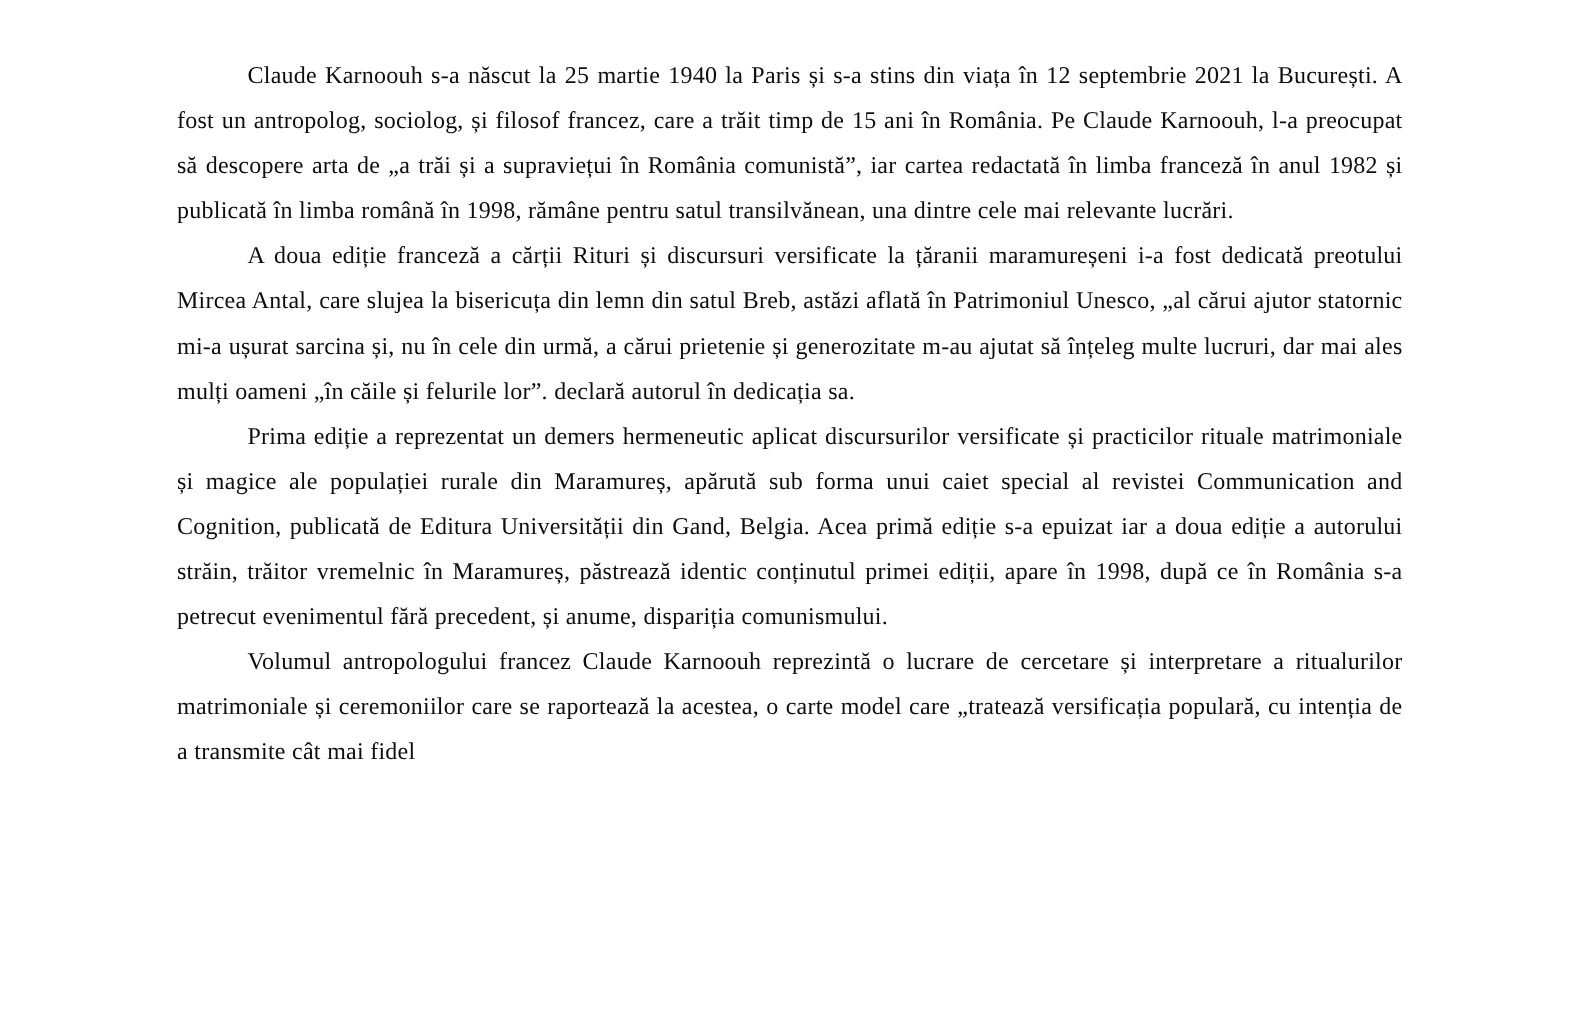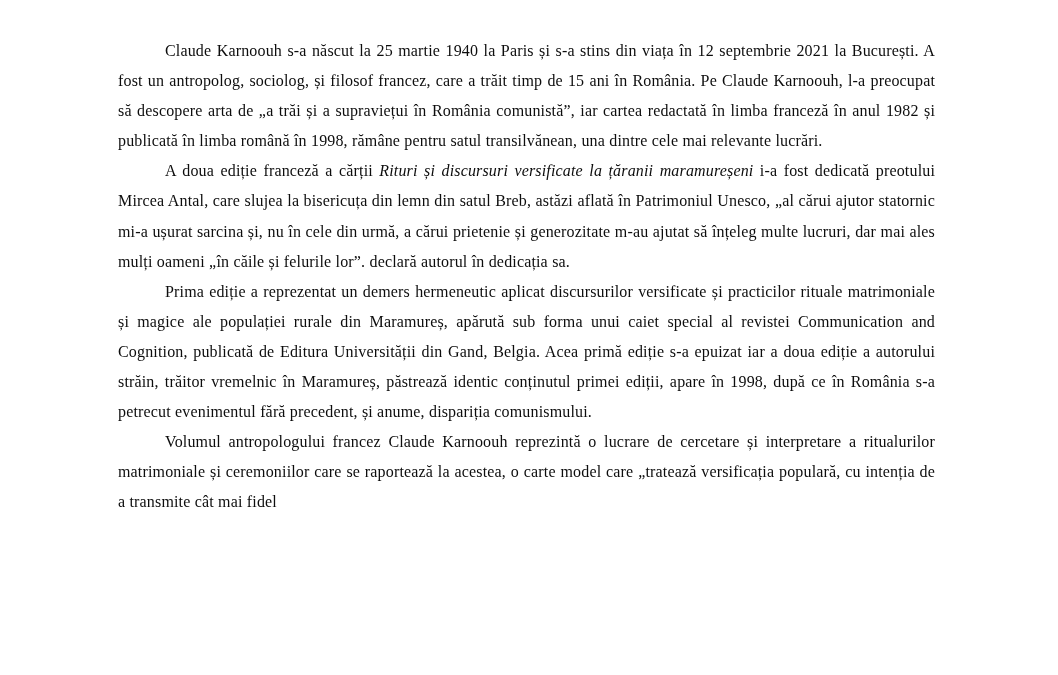--- a/index.html
+++ b/index.html
@@ -37,21 +37,20 @@
     line-height: 30.1px;
     letter-spacing: 0.01em;
     word-spacing: 0.005em;
     color: #0d0d0d;
     -webkit-font-smoothing: antialiased;
   }
   p.para.last {
     text-align: justify;
   }
   .bk-title {
-    font-style: italic;
   }
 </style>
 </head>
 <body>
 
 <div class="page">
   <div class="text-column">
 
     <p class="para">Claude Karnoouh s-a născut la 25 martie 1940 la Paris și s-a stins din viața în 12 septembrie 2021 la București. A fost un antropolog, sociolog, și filosof francez, care a trăit timp de 15 ani în România. Pe Claude Karnoouh, l-a preocupat să descopere arta de „a trăi și a supraviețui în România comunistă”, iar cartea redactată în limba franceză în anul 1982 și publicată în limba română în 1998, rămâne pentru satul transilvănean, una dintre cele mai relevante lucrări.</p>
 

